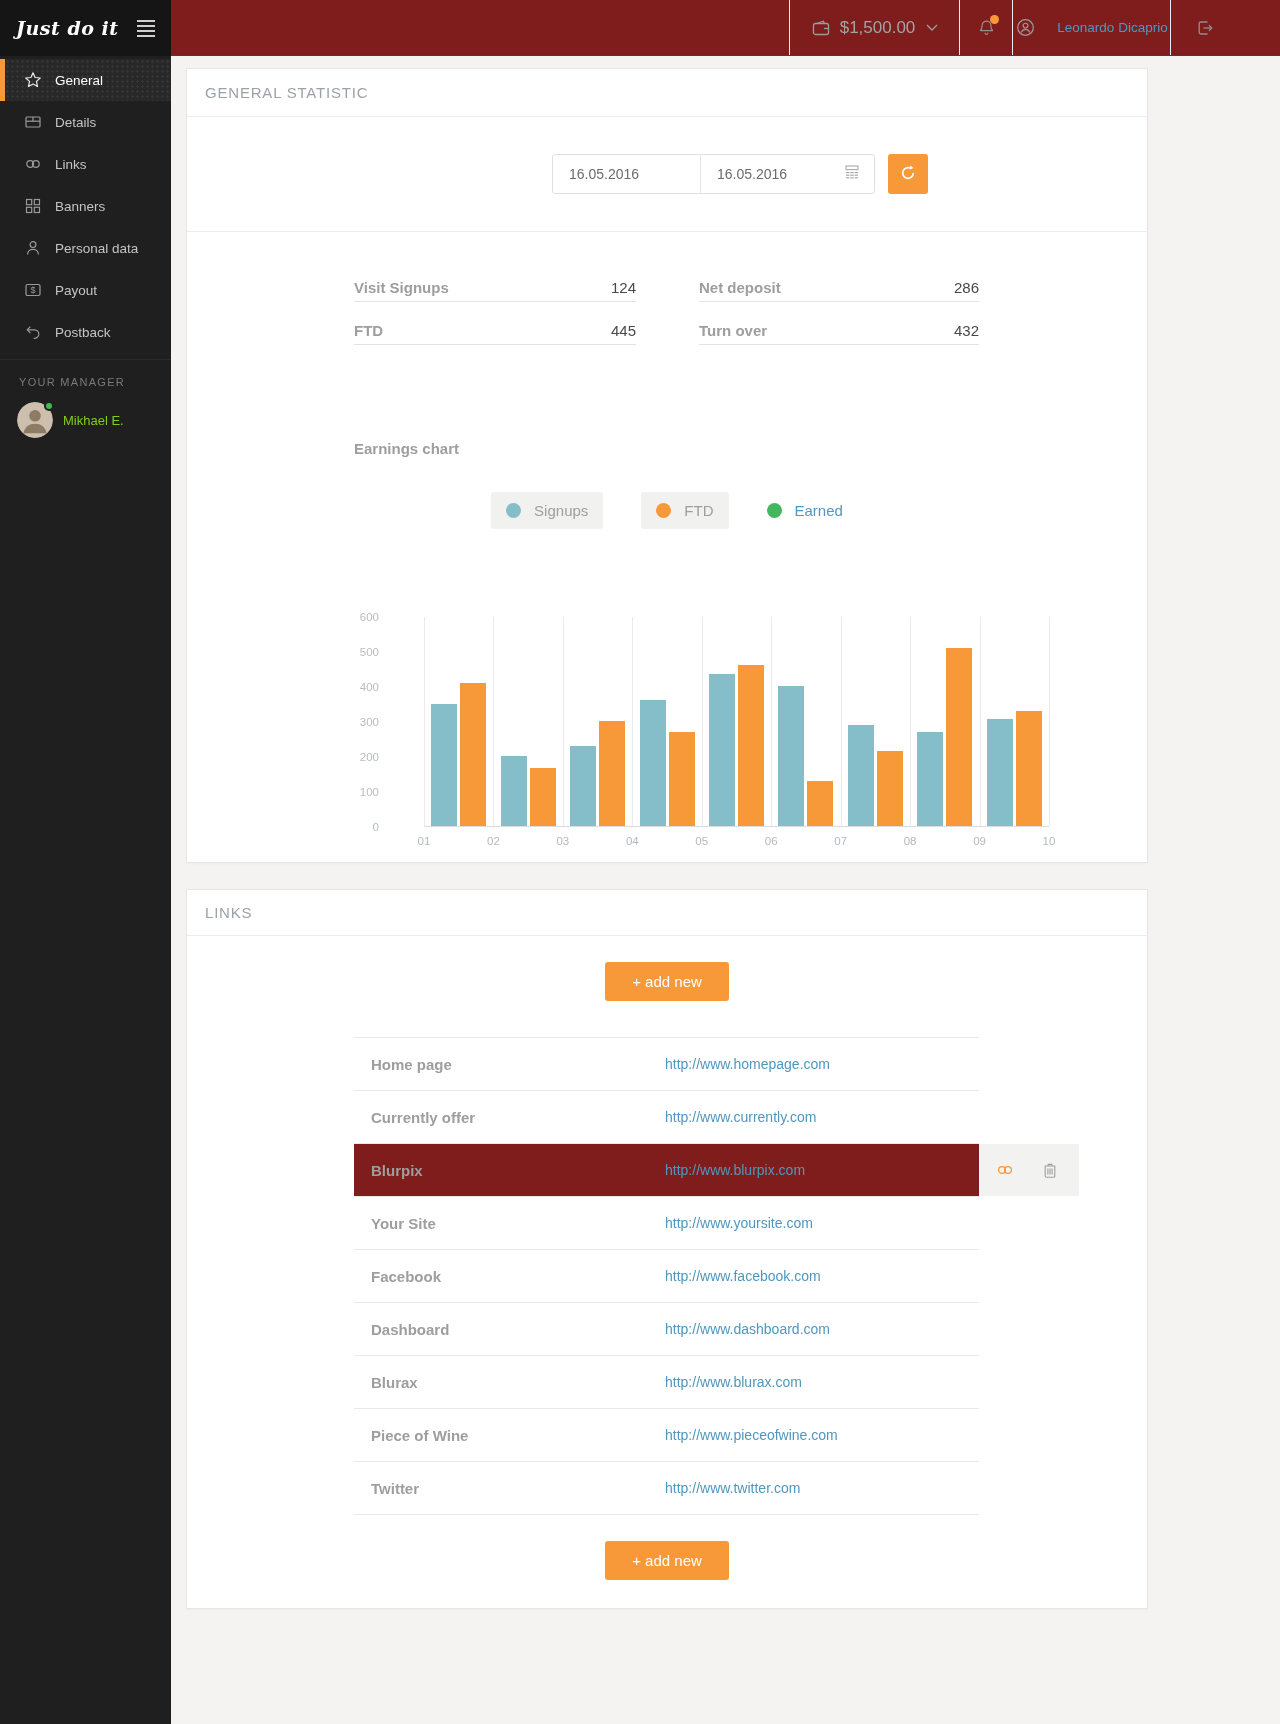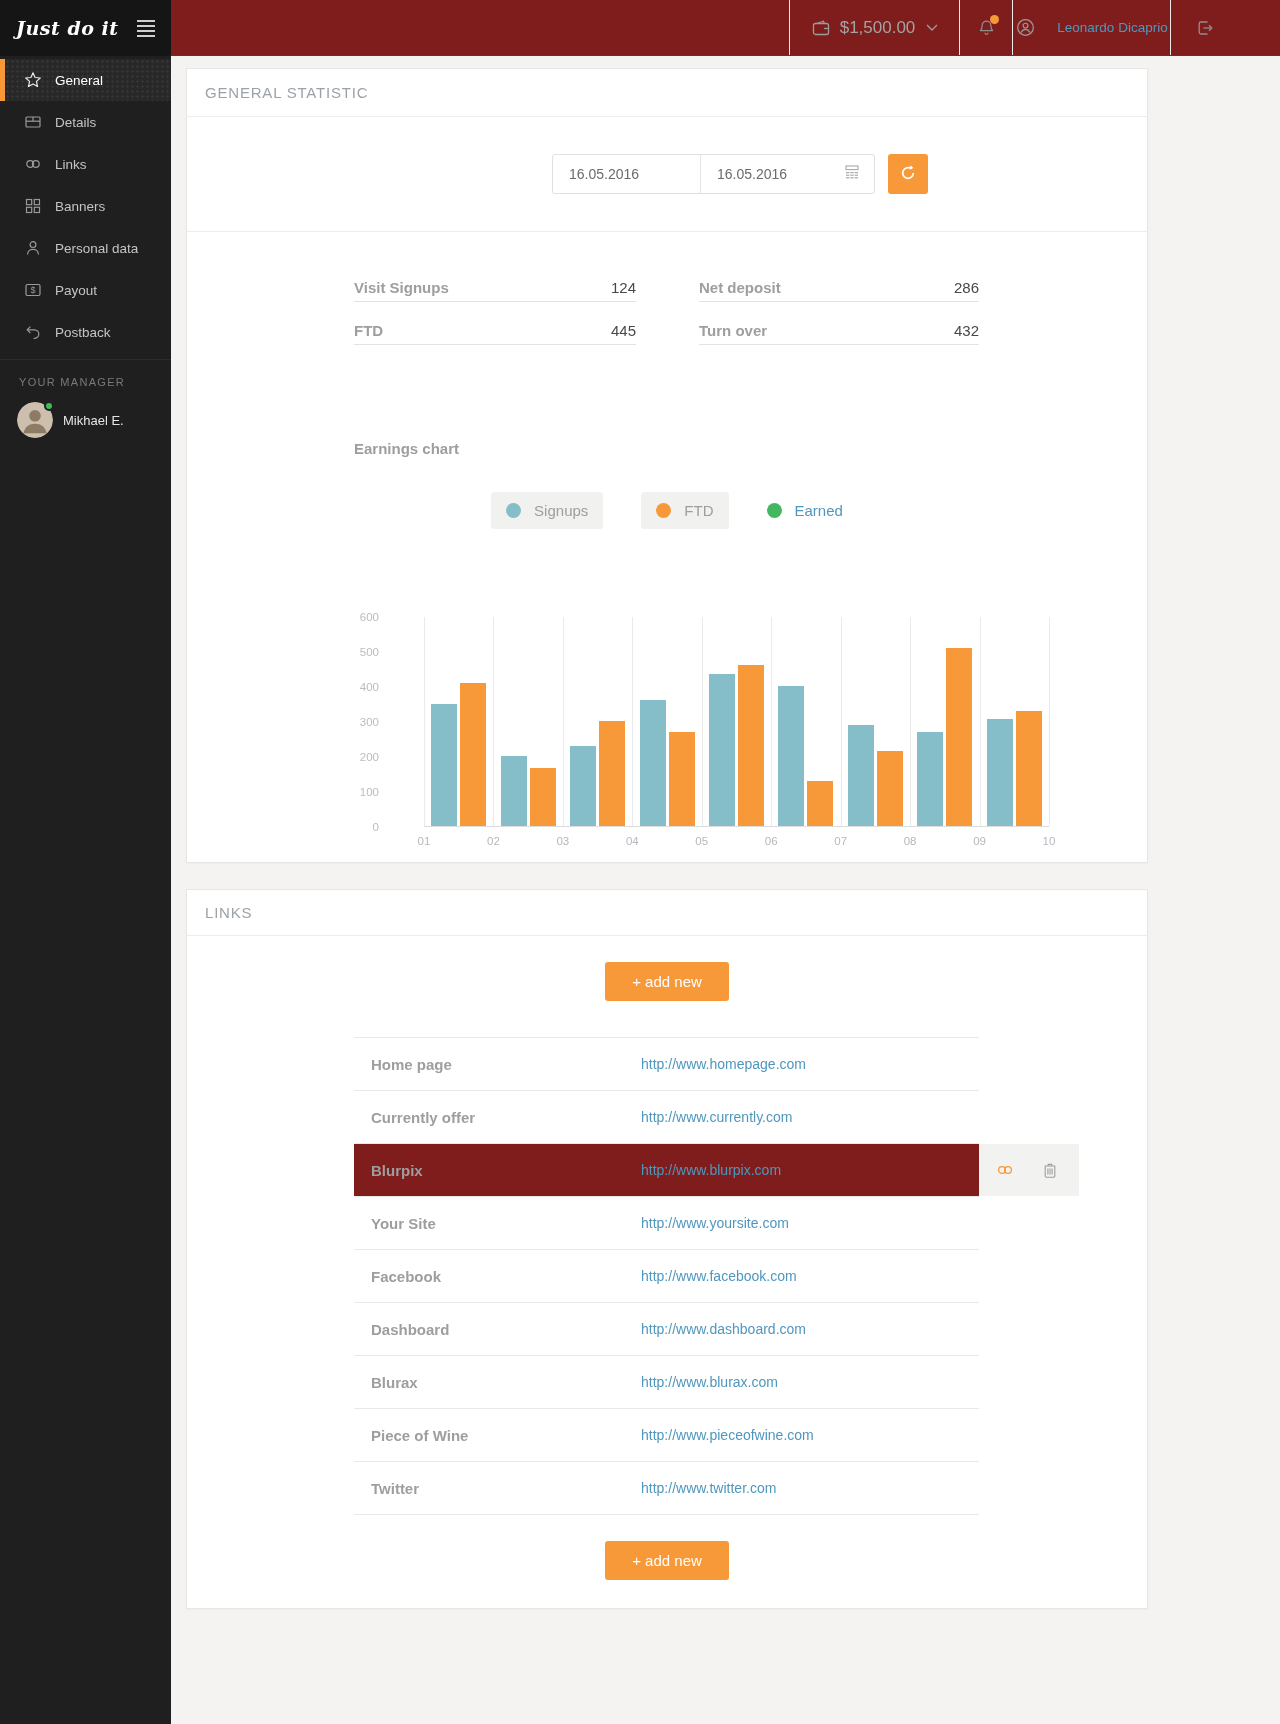--- a/index.html
+++ b/index.html
@@ -17,21 +17,21 @@
   .nav-item .nav-icon { width: 18px; height: 18px; color: #9a9a9a; flex: 0 0 18px; }
   .nav-item .nav-icon svg { width: 18px; height: 18px; display: block; }
   .nav-item.active { background: #282828; background-image: radial-gradient(circle, rgba(255,255,255,.06) 1px, transparent 1.3px); background-size: 5px 5px; border-left-color: #f89939; color: #fff; }
   .nav-item.active .nav-icon { color: #e8e8e8; }
   .manager { margin-top: 6px; border-top: 1px solid #2b2b2b; padding-top: 16px; }
   .manager-heading { padding-left: 19px; font-size: 11px; letter-spacing: 1.3px; color: #7a7a7a; }
   .manager-row { display: flex; align-items: center; gap: 10px; padding-left: 17px; margin-top: 14px; cursor: pointer; }
   .avatar { position: relative; width: 36px; height: 36px; }
   .avatar svg { width: 36px; height: 36px; display: block; border-radius: 50%; }
   .status-dot { position: absolute; top: -1px; right: -1px; width: 10px; height: 10px; border-radius: 50%; background: #3fbc53; border: 2px solid #1f1f1f; }
-  .manager-name { color: #e5e5e5; font-size: 13px; }
+  .manager-name { color: #84cc16; font-size: 13px; }
 
   
   .header { position: absolute; left: 171px; top: 0; right: 0; height: 56px; background: #7f1d1d; border-bottom: 1px solid #701a75; display: flex; justify-content: flex-end; z-index: 4; }
   .h-sec { display: flex; align-items: center; border-left: 1px solid #ececec; height: 100%; }
   .h-balance { width: 170px; justify-content: center; gap: 9px; cursor: pointer; }
   .h-balance .icon { color: #9b9b9b; }
   .balance-text { color: #a3a3a3; font-size: 17px; }
   .chevron { color: #9b9b9b; margin-left: 2px; }
   .h-bell { width: 53px; justify-content: center; cursor: pointer; }
   .bell-wrap { position: relative; color: #8f8f8f; }
@@ -79,21 +79,21 @@
   .plot { position: absolute; left: 237px; top: 0; width: 625px; height: 210px; border-bottom: 1px solid #dcdcdc; }
   .gridline { position: absolute; top: 0; bottom: 0; width: 1px; background: #eaeaea; }
   .x-tick { position: absolute; top: 218px; width: 34px; margin-left: -17px; text-align: center; font-size: 11.5px; color: #b3b9be; }
   .bar-group { position: absolute; bottom: 0; height: 100%; display: flex; align-items: flex-end; justify-content: center; gap: 3px; }
   .bar { width: 26px; }
 
   
   .btn-row { text-align: center; margin-top: 26px; }
   .add-btn { display: inline-block; border: none; background: #f89939; color: #fff; font-family: inherit; font-size: 15px; padding: 11px 27px; border-radius: 3px; cursor: pointer; }
   .links-table { margin: 36px 0 0 167px; width: 625px; border-top: 1px solid #e9e9e9; }
-  .link-row { position: relative; height: 53px; display: flex; align-items: center; border-bottom: 1px solid #e9e9e9; cursor: pointer; }
+  .link-row { position: relative; height: 53px; display: flex; align-items: center; border-bottom: 1px solid #e9e9e9; cursor: pointer; gap: 24px; }
   .link-name { width: 287px; padding-left: 17px; color: #9e9e9e; font-weight: bold; font-size: 15px; }
   .link-url { color: #4f97bd; font-size: 14px; }
   .link-row.active { background: #7f1d1d; }
   .link-actions { position: absolute; left: 625px; top: 0; bottom: 0; width: 100px; background: #f2f2f0; display: flex; align-items: center; gap: 28px; padding-left: 17px; }
   .action { display: inline-flex; cursor: pointer; }
   .action.chain { color: #f89939; }
   .action.trash { color: #9e9e9e; }
   .panel-links { padding-bottom: 28px; }
 </style>
 </head>

